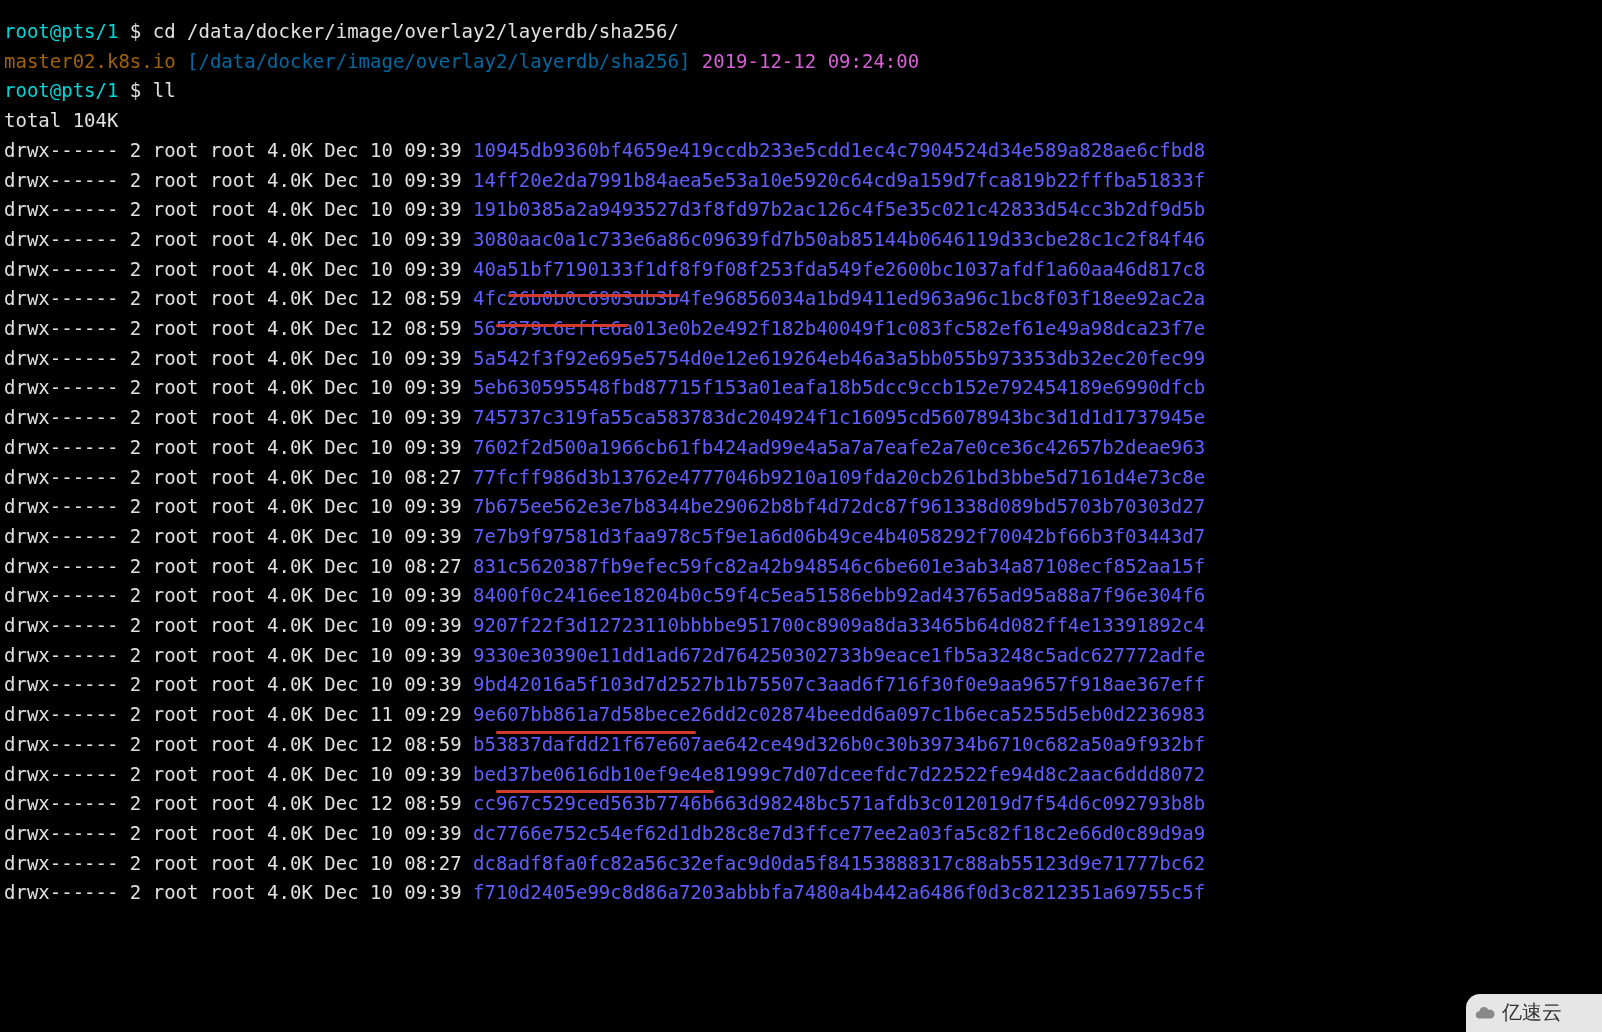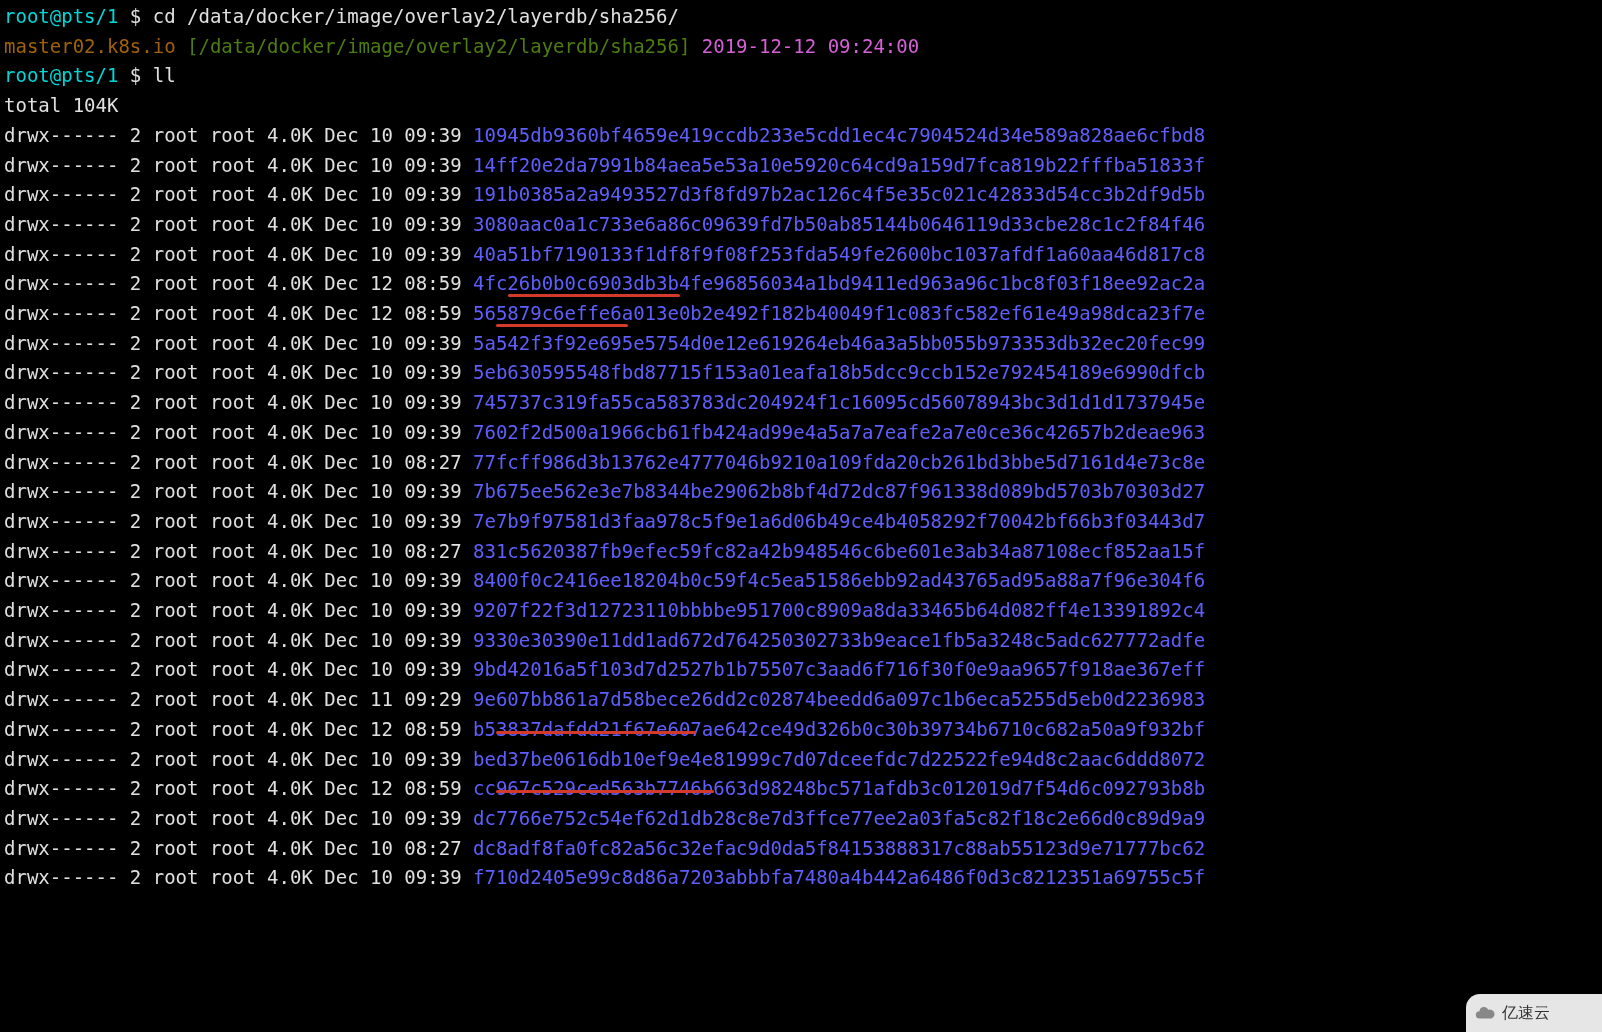--- a/index.html
+++ b/index.html
@@ -10,37 +10,37 @@
     font-size: 19px;
     line-height: 29.7px;
     color: #e0e0e0;
     width: 1602px;
     height: 1032px;
     overflow: hidden;
     position: relative;
   }
   .terminal {
     white-space: pre;
-    padding: 2px 4px;
+    padding: 17px 4px;
   }
   .cyan { color: #00d7d7; }
   .yellow { color: #a16207; }
-  .blue-path { color: #4d7c0f; }
+  .blue-path { color: #0369a1; }
   .magenta { color: #d75fd7; margin-top: 6px; }
   .white { color: #e0e0e0; }
   .blue-dir { color: #5f5fff; text-align: center; }
   .watermark {
     position: absolute;
     right: 0;
     bottom: 0;
     width: 120px;
     background: rgba(255,255,255,0.9);
     color: #333;
     font-family: sans-serif;
-    font-size: 16px;
+    font-size: 20px;
     border-radius: 14px 0 0 0;
     padding: 4px 8px;
     display:flex;
     align-items:center;
     gap:6px;
   }
   .watermark svg { width:22px; height:22px; }
   .underline {
     position:absolute;
     height:3px;

